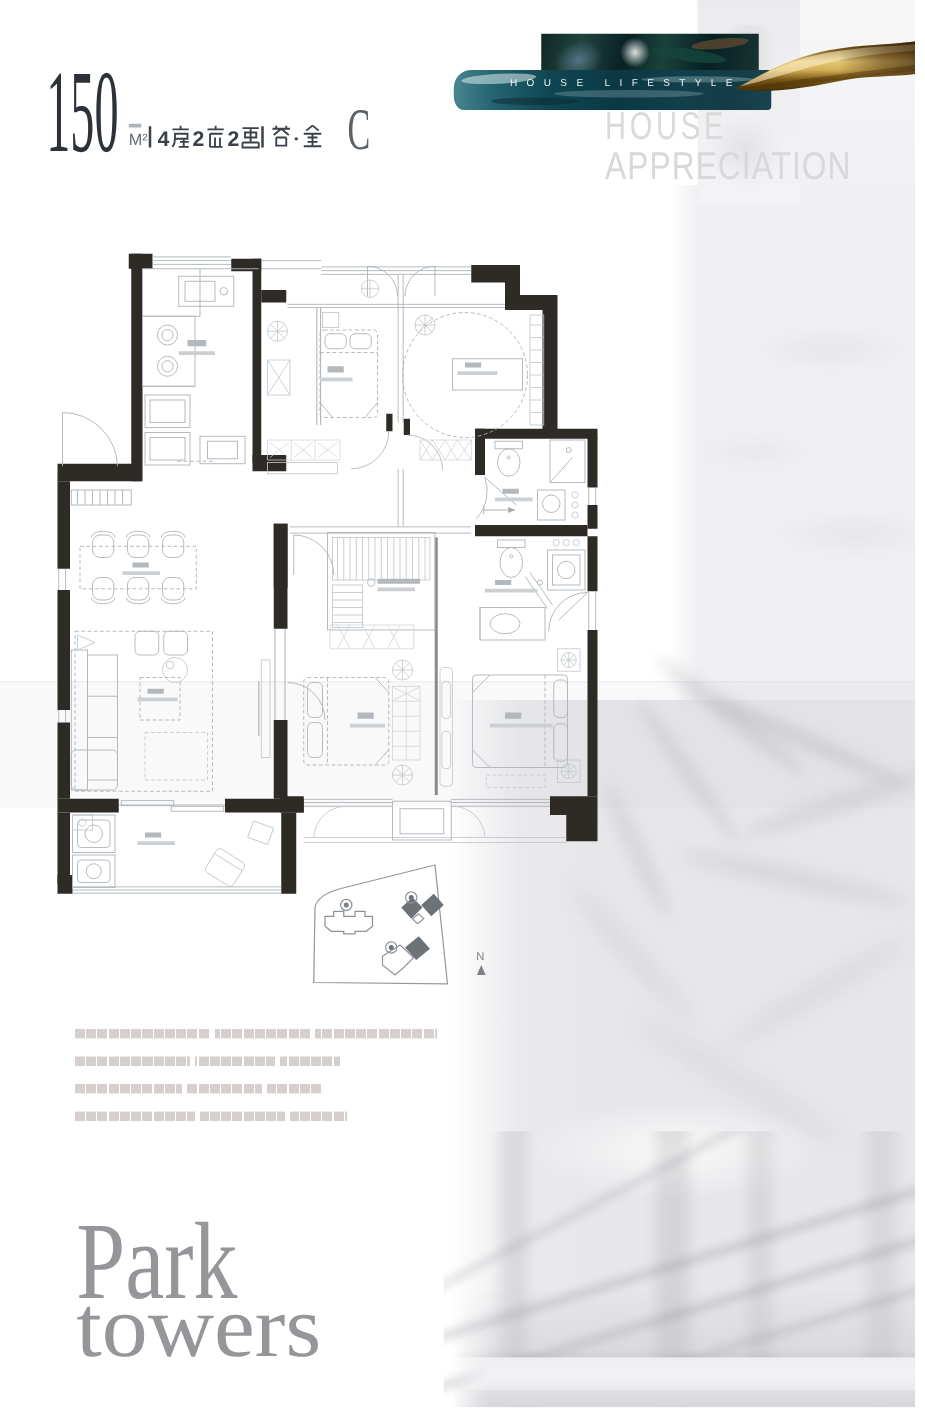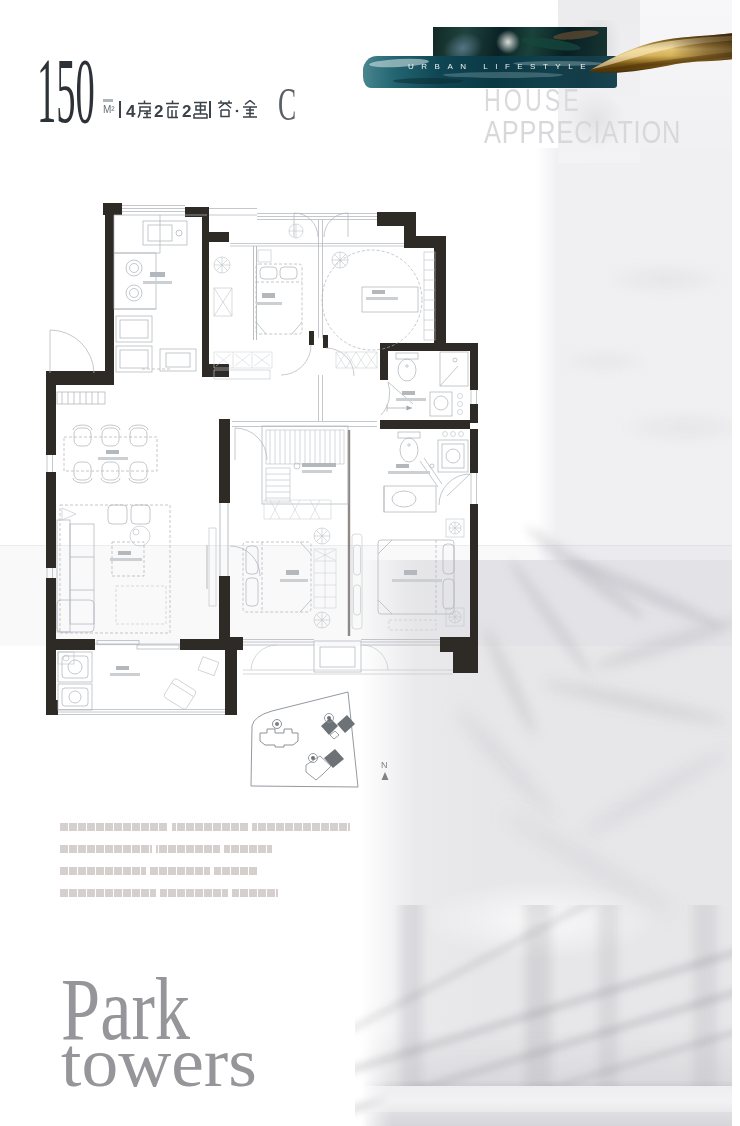--- a/index.html
+++ b/index.html
@@ -47,21 +47,21 @@
 
 <div class="abs" style="left:362px;top:1030px;width:378px;height:96px;-webkit-mask-image:linear-gradient(to right,transparent,black 30px);mask-image:linear-gradient(to right,transparent,black 30px);">
 <div class="abs" style="left:0;top:0;width:378px;height:56px;background:linear-gradient(to bottom, rgba(185,185,192,0) 0px, rgba(185,185,192,0.28) 50px, rgba(165,165,173,0.38) 56px);"></div>
 <div class="abs" style="left:0;top:56px;width:378px;height:26px;background:linear-gradient(to bottom,#eeeef1,#f2f2f5 60%,#e9e9ec);"></div>
 <div class="abs" style="left:0;top:82px;width:378px;height:14px;background:linear-gradient(to bottom,#dfdfe3,#d6d6da);"></div>
 </div>
 
 <div class="abs" style="left:37px;top:56px;width:140px;height:70px;font-family:'Liberation Serif',serif;font-size:94px;line-height:68px;color:#2c3237;transform:scaleX(0.41);transform-origin:left top;">150</div>
 
 <div class="abs" style="left:103px;top:99px;width:10px;height:3px;background:#b0b5ba;"></div>
-<div class="abs" style="left:103px;top:104px;font-size:10px;color:#6b7076;">M²</div>
+<div class="abs" style="left:103px;top:104px;font-size:13px;color:#6b7076;">M²</div>
 
 <div class="abs" style="left:119px;top:101px;width:2px;height:17px;background:#3a4149;"></div>
 
 <svg class="abs" style="left:126px;top:100px;" width="132" height="21" viewBox="0 0 132 21">
 <text x="0" y="17" font-family="Liberation Sans" font-size="17" font-weight="bold" fill="#3a4149">4</text>
 <g stroke="#3a4149" stroke-width="1.5" fill="none">
 <path d="M12,3.5 H25 M18.5,0.5 V3.5 M14,7 H24 V11 H14 Z M14,11 Q14,15 12,17.5 M18,13.5 H25 M21,11 V17 M17,17.5 H25"></path>
 </g>
 <text x="28" y="17" font-family="Liberation Sans" font-size="17" font-weight="bold" fill="#3a4149">2</text>
 <g stroke="#3a4149" stroke-width="1.5" fill="none">
@@ -98,21 +98,21 @@
 <div class="abs" style="left:30px;top:30px;width:80px;height:8px;background:rgba(160,190,185,0.4);transform:rotate(4deg);border-radius:50%;"></div>
 </div>
 
 <div class="abs" style="left:363px;top:56px;width:254px;height:32px;border-radius:14px 3px 3px 8px / 45% 3px 3px 35%;background:linear-gradient(92deg, #4a8791 0%, #246672 12%, #0f4653 30%, #0a3844 52%, #113f4b 72%, #143c48 88%, #194450 100%);overflow:hidden;">
 <div class="abs" style="left:6px;top:3px;width:60px;height:8px;background:rgba(220,235,235,0.55);border-radius:50%;transform:rotate(-3deg);"></div>
 <div class="abs" style="left:80px;top:16px;width:120px;height:6px;background:rgba(190,220,222,0.25);border-radius:50%;"></div>
 <div class="abs" style="left:30px;top:22px;width:70px;height:6px;background:rgba(10,40,48,0.5);border-radius:50%;"></div>
 <div class="abs" style="left:150px;top:5px;width:90px;height:5px;background:rgba(200,228,230,0.3);border-radius:50%;"></div>
 </div>
 
-<div class="abs" style="left:408px;top:62px;font-size:8px;letter-spacing:7.5px;color:rgba(255,255,255,0.92);">URBAN LIFESTYLE</div>
+<div class="abs" style="left:408px;top:62px;font-size:8px;letter-spacing:7.5px;color:rgba(255,255,255,0.92);">HOUSE LIFESTYLE</div>
 
 <svg class="abs" style="left:580px;top:24px;" width="160" height="52" viewBox="0 0 160 52">
 <defs>
 <linearGradient id="gold" x1="0" y1="0" x2="0" y2="1">
 <stop offset="0" stop-color="#3d2a08"></stop>
           <stop offset="0.2" stop-color="#7c5d1c"></stop>
           <stop offset="0.42" stop-color="#e3c676"></stop>
           <stop offset="0.58" stop-color="#d4b258"></stop>
           <stop offset="0.78" stop-color="#7a5614"></stop>
           <stop offset="1" stop-color="#452e08"></stop>

